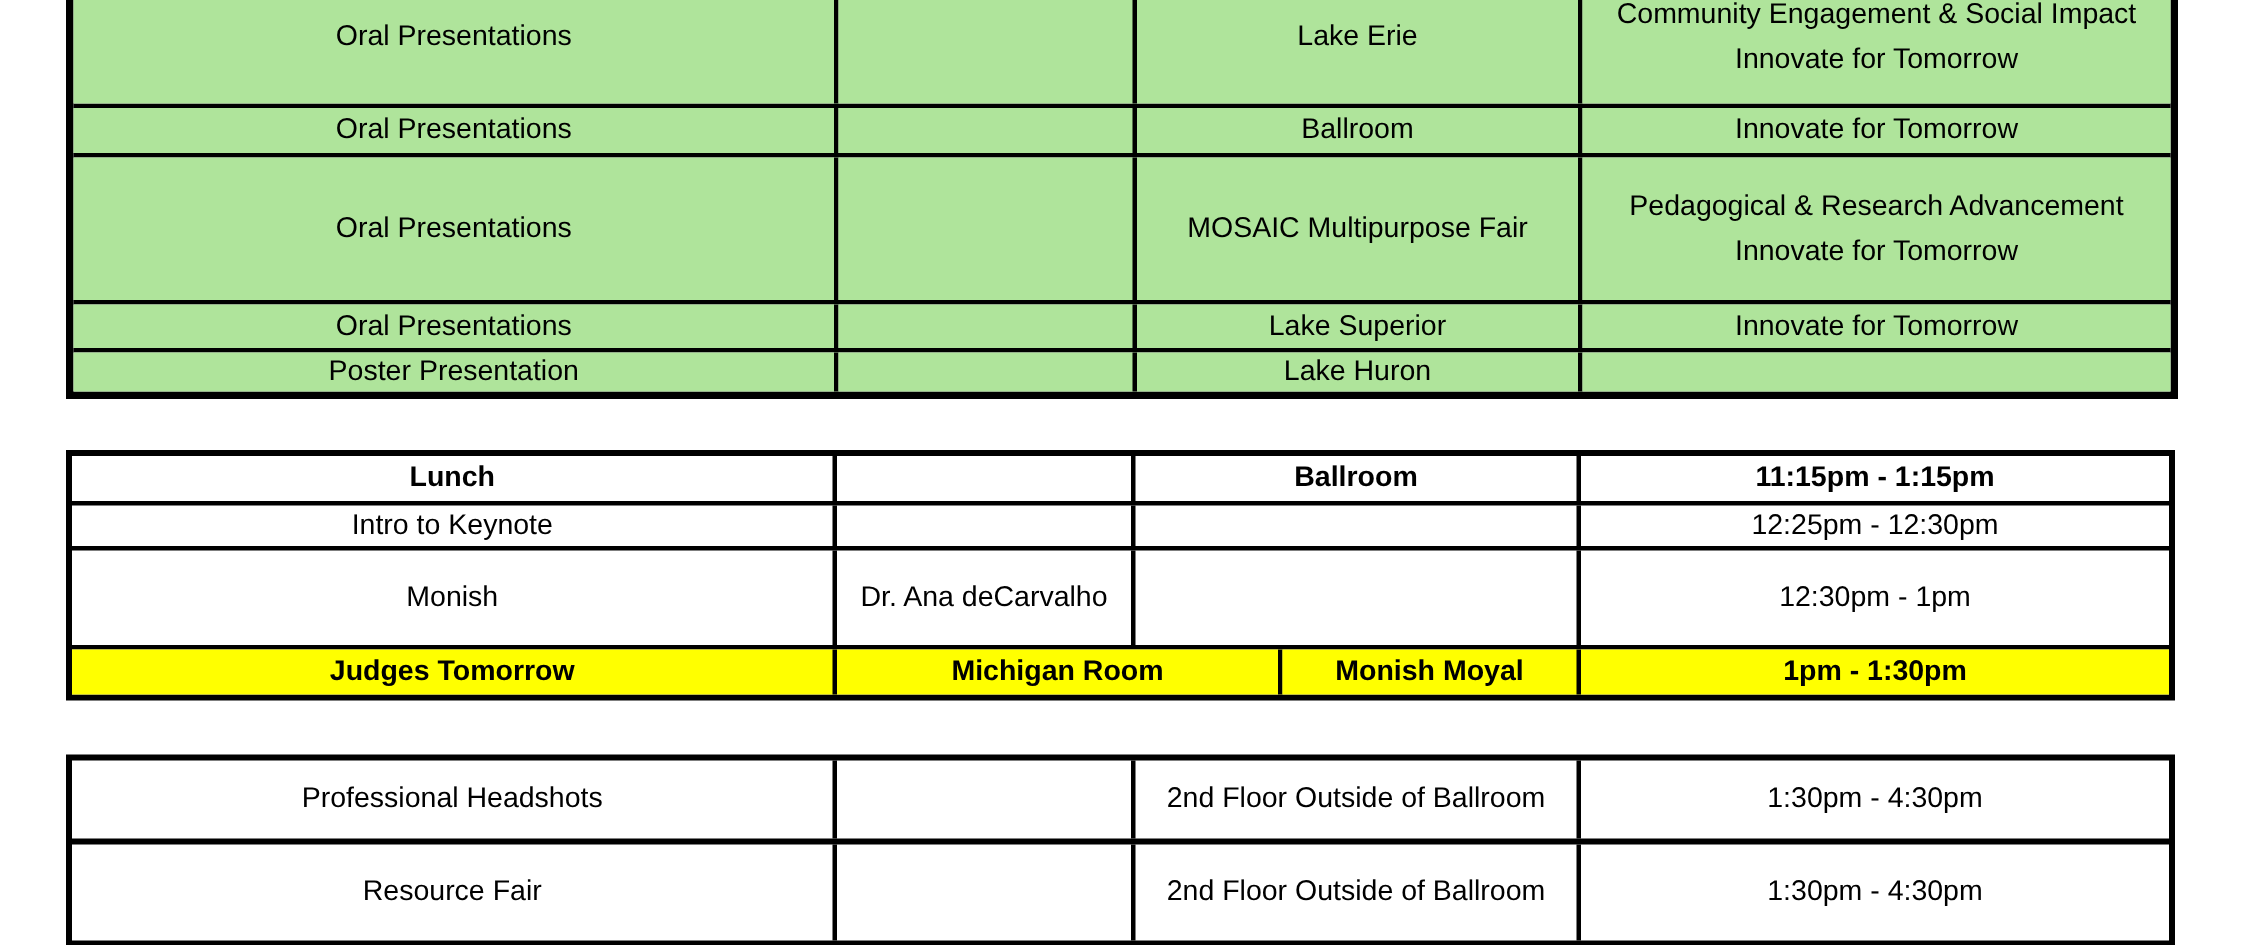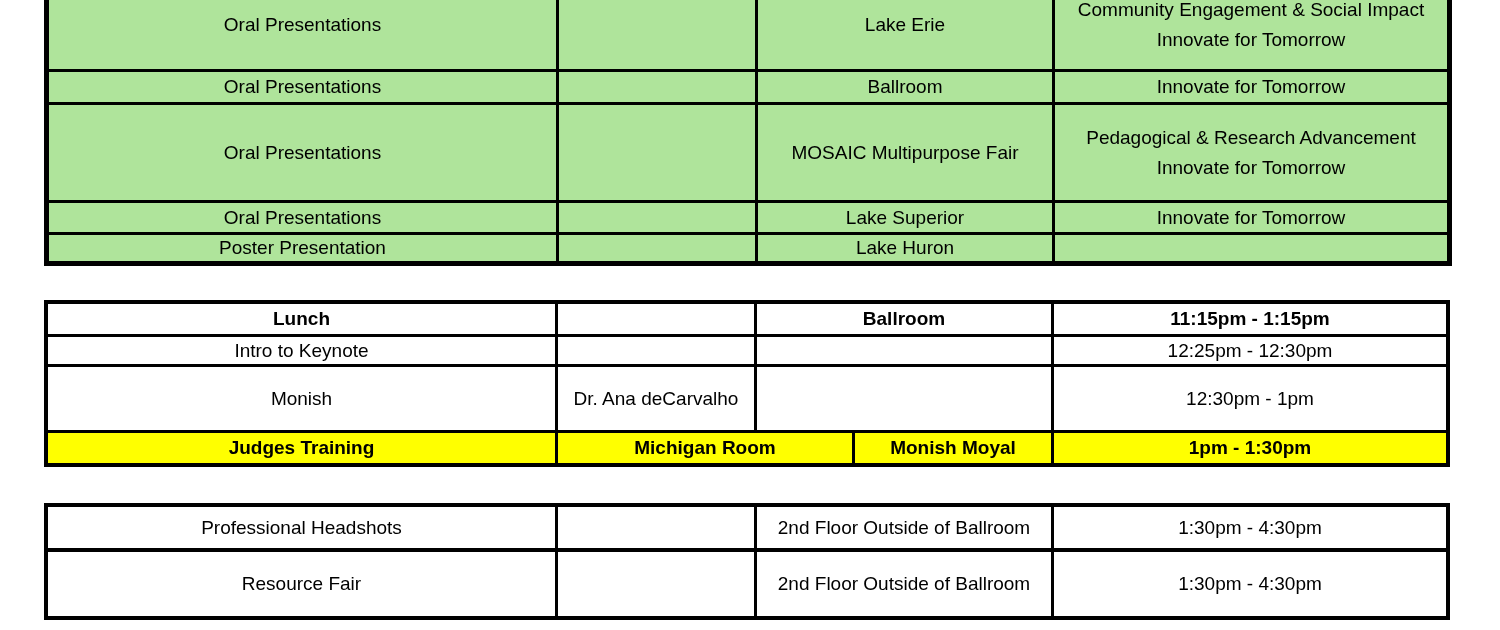--- a/index.html
+++ b/index.html
@@ -110,29 +110,29 @@
       <div class="cell c3"></div>
       <div class="cell c4 last">12:25pm - 12:30pm</div>
     </div>
     <div class="row" style="height:66px">
       <div class="cell c1">Monish</div>
       <div class="cell c2">Dr. Ana deCarvalho</div>
       <div class="cell c3"></div>
       <div class="cell c4 last">12:30pm - 1pm</div>
     </div>
     <div class="row last" style="height:30px">
-      <div class="cell c1 yellow bold">Judges Training</div>
+      <div class="cell c1 yellow bold">Judges Tomorrow</div>
       <div class="cell c3 yellow bold">Michigan Room</div>
       <div class="cell c2 yellow bold">Monish Moyal</div>
       <div class="cell c4 yellow bold last">1pm - 1:30pm</div>
     </div>
   </div>
 
   <div class="tbl outer4" style="left:44px; top:503px; width:1406px;">
-    <div class="row thicksep" style="height:45px">
+    <div class="row thicksep" style="height:56px">
       <div class="cell c1">Professional Headshots</div>
       <div class="cell c2"></div>
       <div class="cell c3">2nd Floor Outside of Ballroom</div>
       <div class="cell c4 last">1:30pm - 4:30pm</div>
     </div>
     <div class="row last" style="height:64px">
       <div class="cell c1">Resource Fair</div>
       <div class="cell c2"></div>
       <div class="cell c3">2nd Floor Outside of Ballroom</div>
       <div class="cell c4 last">1:30pm - 4:30pm</div>

